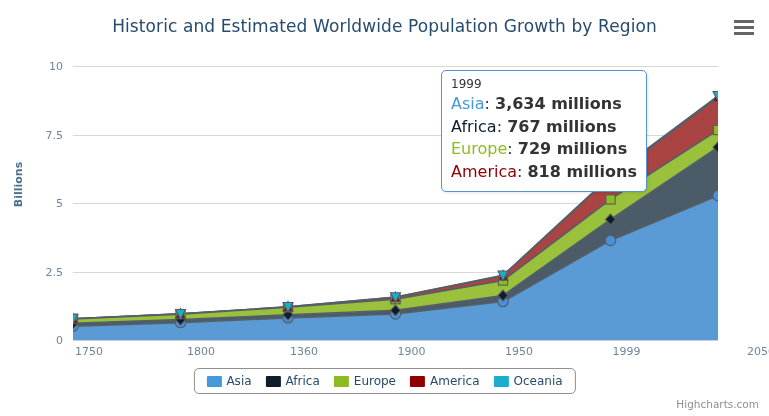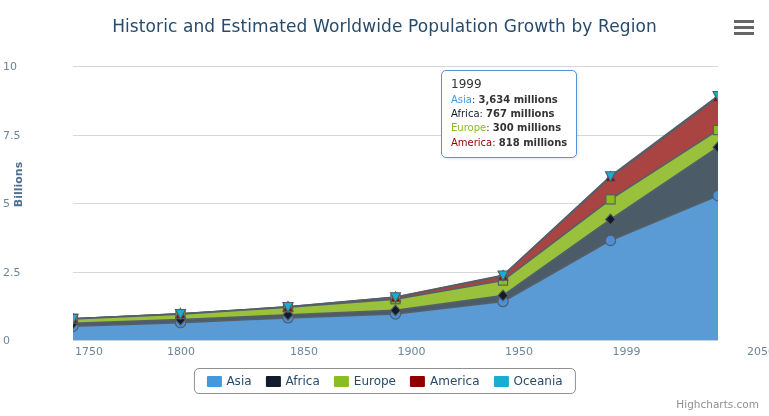--- a/index.html
+++ b/index.html
@@ -90,20 +90,21 @@
     width: 645px;
     height: 1px;
     background: #c0d0e0;
   }
 
   
   .y-label {
     position: absolute;
     right: 0;
     width: 60px;
+    text-align: right;
     font-size: 11px;
     color: #6d869c;
     transform: translateY(-50%);
   }
   #y-axis-labels {
     position: absolute;
     left: 0;
     top: 66px;
     width: 63px;
     height: 274px;
@@ -189,21 +190,21 @@
     padding: 6px 9px 7px 9px;
     box-shadow: 1px 1px 3px rgba(0,0,0,0.10);
     z-index: 40;
   }
   #tooltip-header {
     font-size: 12px;
     color: #333333;
     margin-bottom: 2px;
   }
   .tooltip-row {
-    font-size: 10px;
+    font-size: 16px;
     color: #333333;
     line-height: 1.42;
     white-space: nowrap;
   }
   .tooltip-series-name { font-weight: normal; }
   .tooltip-value { font-weight: bold; color: #333333; }
 </style>
 </head>
 <body>
 
@@ -280,34 +281,34 @@
         <polygon points="322.5,236.5464 327.5,226.7464 317.5,226.7464" fill="#1aadce" stroke="#565b60" stroke-width="1.1"></polygon>
         <polygon points="430,214.79080000000002 435,204.9908 425,204.9908" fill="#1aadce" stroke="#565b60" stroke-width="1.1"></polygon>
         <polygon points="537.5,115.6028 542.5,105.80279999999999 532.5,105.80279999999999" fill="#1aadce" stroke="#565b60" stroke-width="1.1"></polygon>
         <polygon points="645,35.29340000000001 650,25.493400000000015 640,25.493400000000015" fill="#1aadce" stroke="#565b60" stroke-width="1.1"></polygon>
       </svg>
   </div>
 
   <div id="axis-line"></div>
   <div id="x-axis-labels">
       <div class="x-label" style="left: 0px;">1750</div>
-      <div class="x-label" style="left: 92px;">1800</div>
-      <div class="x-label" style="left: 215px;">1850</div>
+      <div class="x-label" style="left: 112px;">1800</div>
+      <div class="x-label" style="left: 215px;">1360</div>
       <div class="x-label" style="left: 322.5px;">1900</div>
       <div class="x-label" style="left: 430px;">1950</div>
       <div class="x-label" style="left: 537.5px;">1999</div>
       <div class="x-label" style="left: 672px;">2050</div>
     </div>
 
   <div id="tooltip">
     <div id="tooltip-header">1999</div>
     <div id="tooltip-rows">
         <div class="tooltip-row"><span class="tooltip-series-name" style="color: rgb(68, 153, 221);">Asia</span><span>: </span><span class="tooltip-value">3,634 millions</span></div>
         <div class="tooltip-row"><span class="tooltip-series-name" style="color: rgb(16, 28, 44);">Africa</span><span>: </span><span class="tooltip-value">767 millions</span></div>
-        <div class="tooltip-row"><span class="tooltip-series-name" style="color: rgb(139, 188, 33);">Europe</span><span>: </span><span class="tooltip-value">300 millions</span></div>
+        <div class="tooltip-row"><span class="tooltip-series-name" style="color: rgb(139, 188, 33);">Europe</span><span>: </span><span class="tooltip-value">729 millions</span></div>
         <div class="tooltip-row"><span class="tooltip-series-name" style="color: rgb(145, 0, 0);">America</span><span>: </span><span class="tooltip-value">818 millions</span></div>
       </div>
   </div>
 
   <div id="legend">
       <div class="legend-item">
         <span class="legend-swatch" style="background: rgb(68, 153, 221);"></span>
         <span class="legend-label">Asia</span>
       </div>
       <div class="legend-item">

